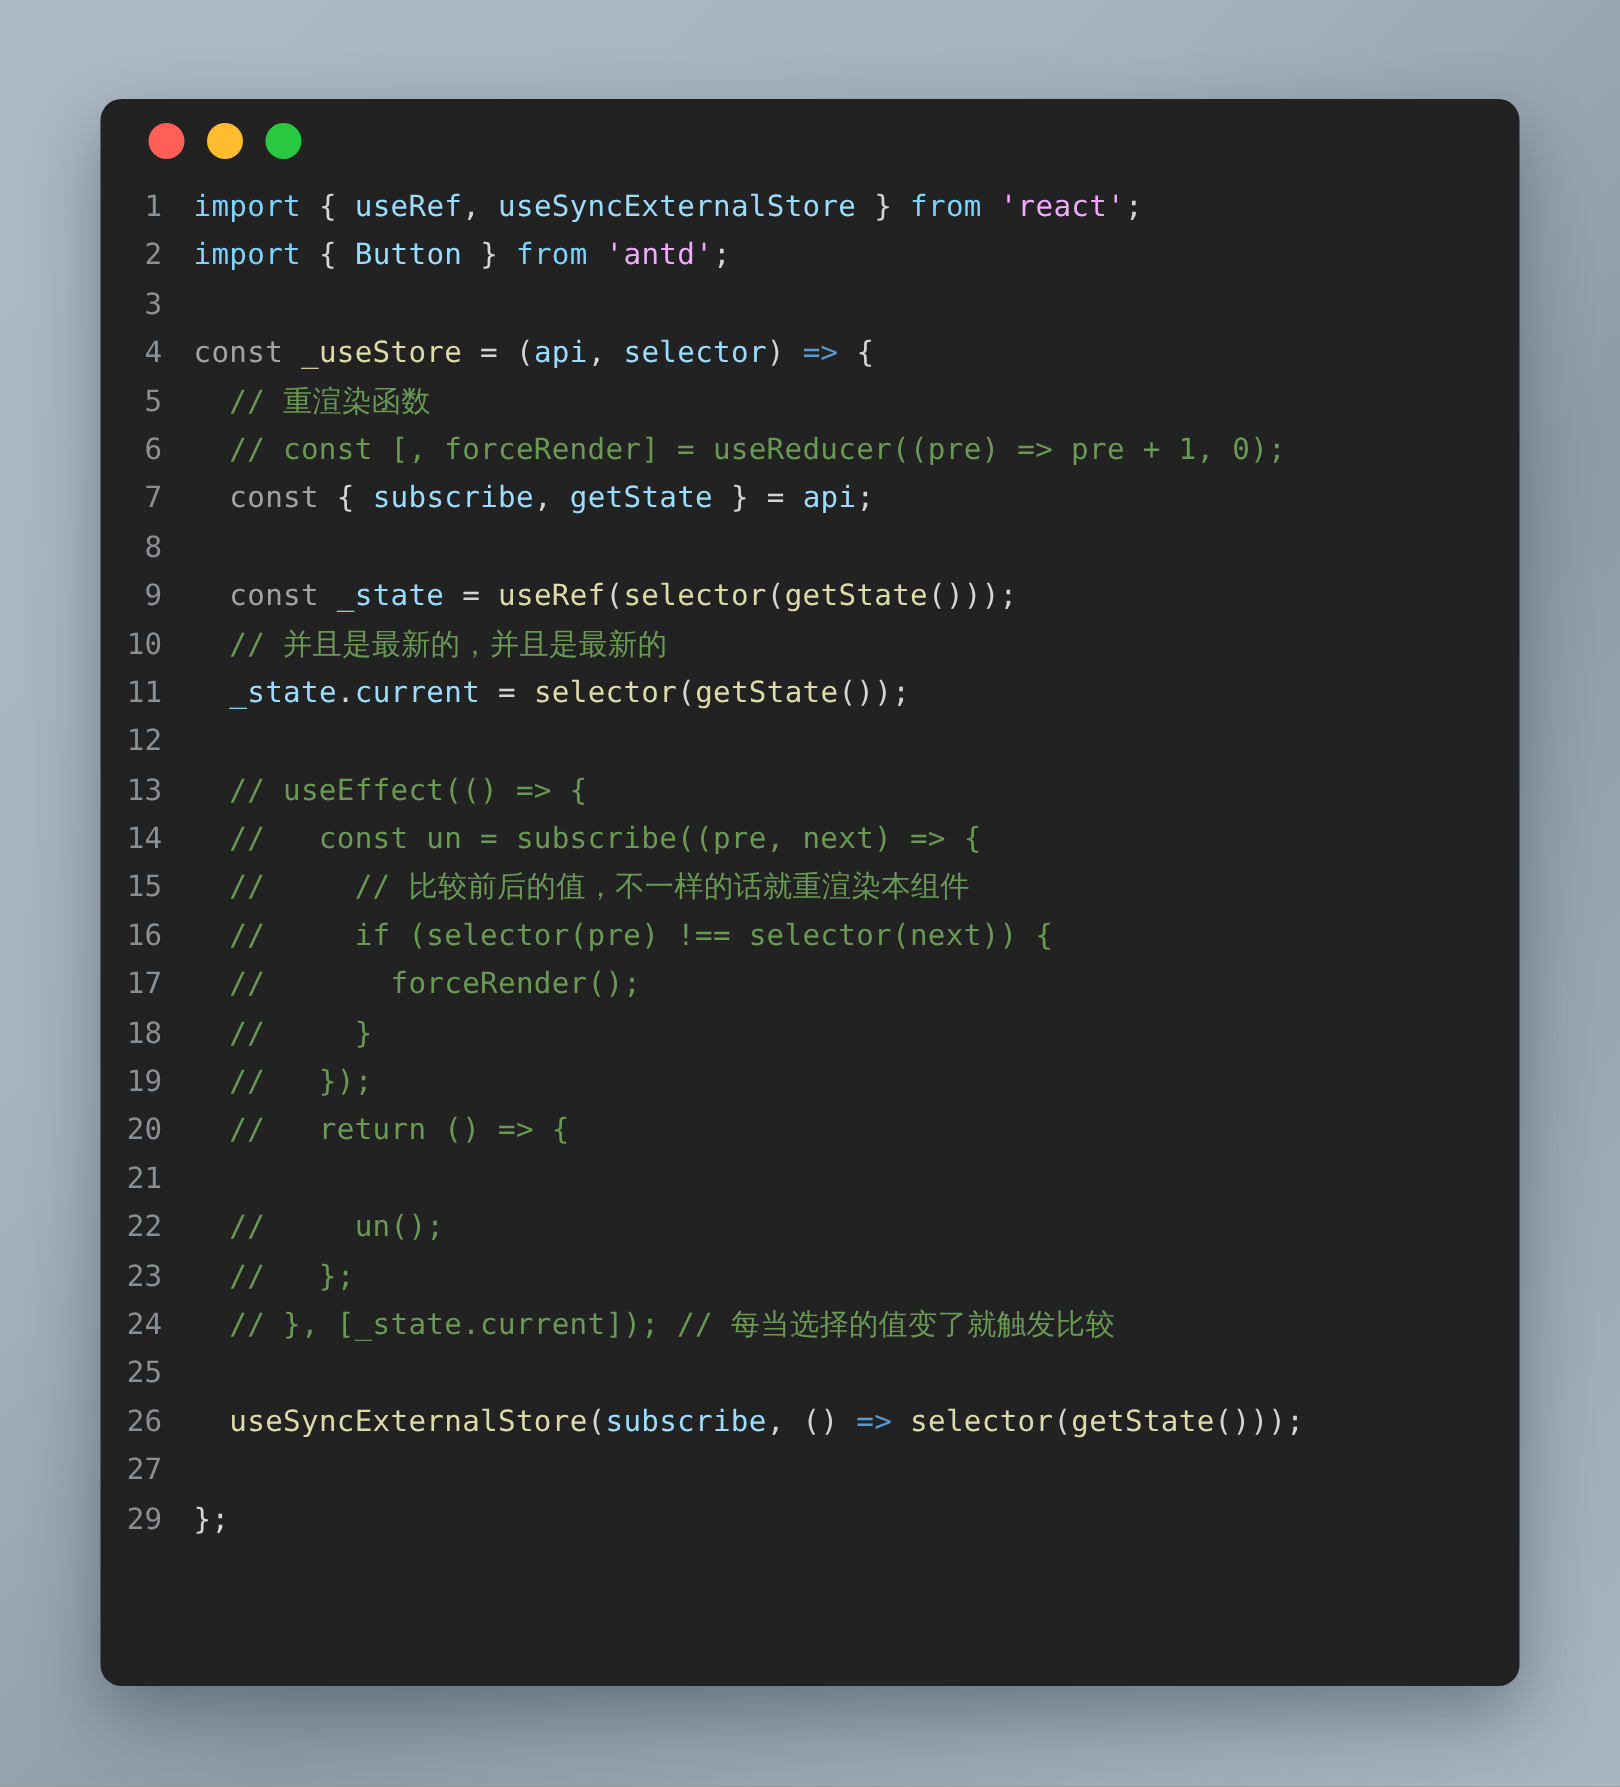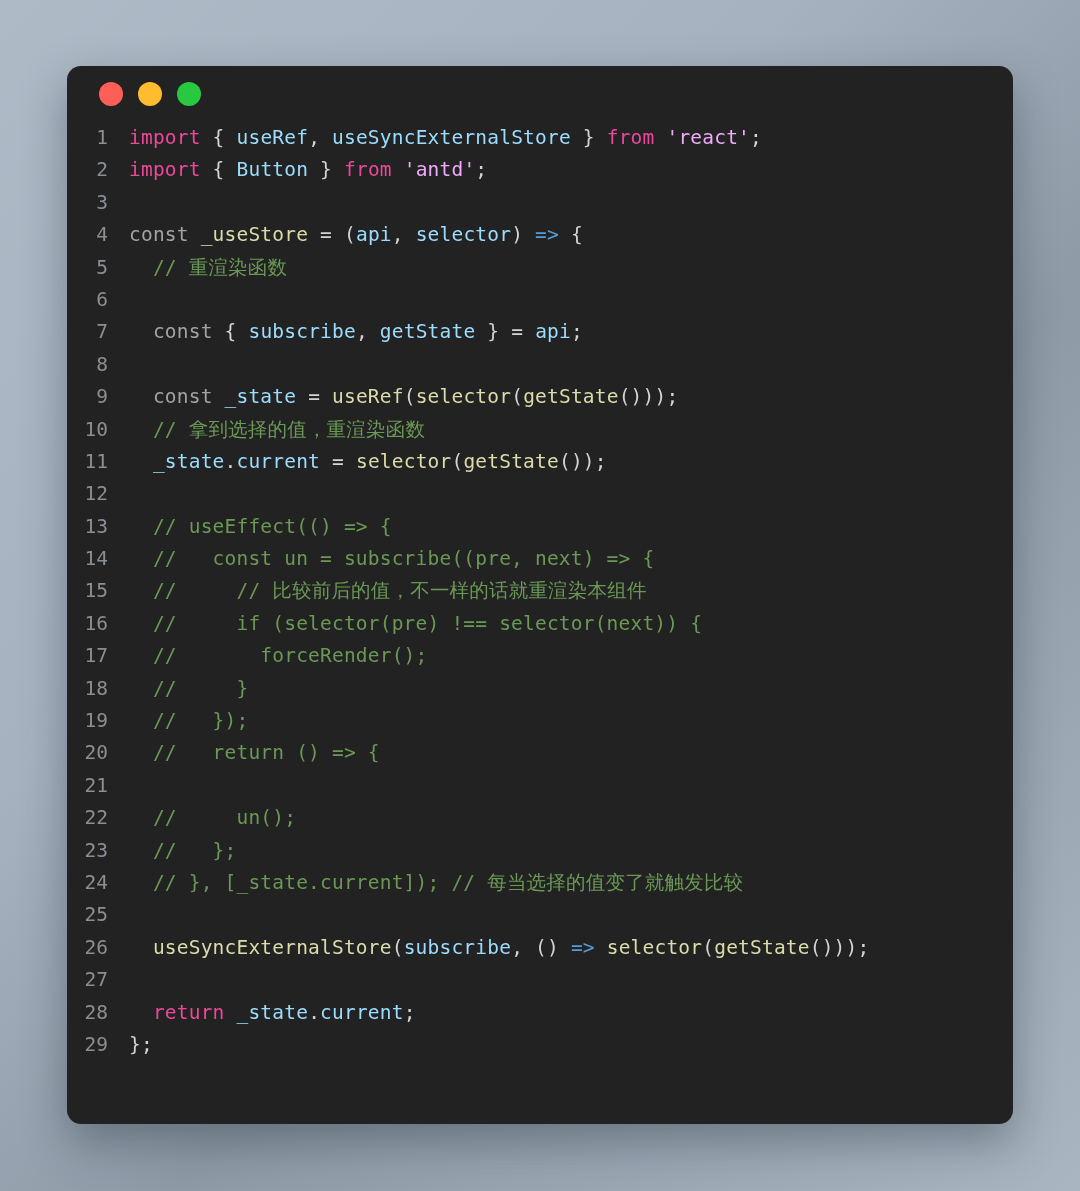--- a/index.html
+++ b/index.html
@@ -70,21 +70,21 @@
   }
   .code-content {
     font-size: 19.5px;
     font-family: "DejaVu Sans Mono", "Liberation Mono", monospace;
     color: #d4d4d4;
     white-space: pre;
     letter-spacing: 0.2px;
   }
 
   
-  .t-kw      { color: #ec4899; }
+  .t-kw      { color: #7dd3fc; }
   .t-ctrl    { color: #a3a3a3; }
   .t-fn      { color: #dcdcaa; }
   .t-var     { color: #9cdcfe; }
   .t-str     { color: #f0abfc; }
   .t-cmt     { color: #6a9955; }
   .t-arrow   { color: #569cd6; }
   .t-plain   { color: #d4d4d4; }
 </style>
 </head>
 <body>
@@ -96,39 +96,38 @@
     <span class="dot" style="background: rgb(254, 188, 46);"></span>
     <span class="dot" style="background: rgb(40, 200, 64);"></span>
   </div>
 
   <div id="code-area">
       <div class="code-line"><div class="gutter">1</div><div class="code-content"><span class="t-kw">import</span><span class="t-plain"> </span><span class="t-plain">{</span><span class="t-plain"> </span><span class="t-var">useRef</span><span class="t-plain">,</span><span class="t-plain"> </span><span class="t-var">useSyncExternalStore</span><span class="t-plain"> </span><span class="t-plain">}</span><span class="t-plain"> </span><span class="t-kw">from</span><span class="t-plain"> </span><span class="t-str">'react'</span><span class="t-plain">;</span></div></div>
       <div class="code-line"><div class="gutter">2</div><div class="code-content"><span class="t-kw">import</span><span class="t-plain"> </span><span class="t-plain">{</span><span class="t-plain"> </span><span class="t-var">Button</span><span class="t-plain"> </span><span class="t-plain">}</span><span class="t-plain"> </span><span class="t-kw">from</span><span class="t-plain"> </span><span class="t-str">'antd'</span><span class="t-plain">;</span></div></div>
       <div class="code-line"><div class="gutter">3</div><div class="code-content">&nbsp;</div></div>
       <div class="code-line"><div class="gutter">4</div><div class="code-content"><span class="t-ctrl">const</span><span class="t-plain"> </span><span class="t-fn">_useStore</span><span class="t-plain"> </span><span class="t-plain">=</span><span class="t-plain"> </span><span class="t-plain">(</span><span class="t-var">api</span><span class="t-plain">,</span><span class="t-plain"> </span><span class="t-var">selector</span><span class="t-plain">)</span><span class="t-plain"> </span><span class="t-arrow">=&gt;</span><span class="t-plain"> </span><span class="t-plain">{</span></div></div>
       <div class="code-line"><div class="gutter">5</div><div class="code-content"><span class="t-cmt">  // 重渲染函数</span></div></div>
-      <div class="code-line"><div class="gutter">6</div></div>
+      <div class="code-line"><div class="gutter">6</div><div class="code-content"><span class="t-cmt">  // const [, forceRender] = useReducer((pre) =&gt; pre + 1, 0);</span></div></div>
       <div class="code-line"><div class="gutter">7</div><div class="code-content"><span class="t-plain">  </span><span class="t-ctrl">const</span><span class="t-plain"> </span><span class="t-plain">{</span><span class="t-plain"> </span><span class="t-var">subscribe</span><span class="t-plain">,</span><span class="t-plain"> </span><span class="t-var">getState</span><span class="t-plain"> </span><span class="t-plain">}</span><span class="t-plain"> </span><span class="t-plain">=</span><span class="t-plain"> </span><span class="t-var">api</span><span class="t-plain">;</span></div></div>
       <div class="code-line"><div class="gutter">8</div><div class="code-content">&nbsp;</div></div>
       <div class="code-line"><div class="gutter">9</div><div class="code-content"><span class="t-plain">  </span><span class="t-ctrl">const</span><span class="t-plain"> </span><span class="t-var">_state</span><span class="t-plain"> </span><span class="t-plain">=</span><span class="t-plain"> </span><span class="t-fn">useRef</span><span class="t-plain">(</span><span class="t-fn">selector</span><span class="t-plain">(</span><span class="t-fn">getState</span><span class="t-plain">()));</span></div></div>
-      <div class="code-line"><div class="gutter">10</div><div class="code-content"><span class="t-cmt">  // 拿到选择的值，重渲染函数</span></div></div>
+      <div class="code-line"><div class="gutter">10</div><div class="code-content"><span class="t-cmt">  // 并且是最新的，并且是最新的</span></div></div>
       <div class="code-line"><div class="gutter">11</div><div class="code-content"><span class="t-plain">  </span><span class="t-var">_state</span><span class="t-plain">.</span><span class="t-var">current</span><span class="t-plain"> </span><span class="t-plain">=</span><span class="t-plain"> </span><span class="t-fn">selector</span><span class="t-plain">(</span><span class="t-fn">getState</span><span class="t-plain">());</span></div></div>
       <div class="code-line"><div class="gutter">12</div><div class="code-content">&nbsp;</div></div>
       <div class="code-line"><div class="gutter">13</div><div class="code-content"><span class="t-cmt">  // useEffect(() =&gt; {</span></div></div>
       <div class="code-line"><div class="gutter">14</div><div class="code-content"><span class="t-cmt">  //   const un = subscribe((pre, next) =&gt; {</span></div></div>
       <div class="code-line"><div class="gutter">15</div><div class="code-content"><span class="t-cmt">  //     // 比较前后的值，不一样的话就重渲染本组件</span></div></div>
       <div class="code-line"><div class="gutter">16</div><div class="code-content"><span class="t-cmt">  //     if (selector(pre) !== selector(next)) {</span></div></div>
       <div class="code-line"><div class="gutter">17</div><div class="code-content"><span class="t-cmt">  //       forceRender();</span></div></div>
       <div class="code-line"><div class="gutter">18</div><div class="code-content"><span class="t-cmt">  //     }</span></div></div>
       <div class="code-line"><div class="gutter">19</div><div class="code-content"><span class="t-cmt">  //   });</span></div></div>
       <div class="code-line"><div class="gutter">20</div><div class="code-content"><span class="t-cmt">  //   return () =&gt; {</span></div></div>
       <div class="code-line"><div class="gutter">21</div></div>
       <div class="code-line"><div class="gutter">22</div><div class="code-content"><span class="t-cmt">  //     un();</span></div></div>
       <div class="code-line"><div class="gutter">23</div><div class="code-content"><span class="t-cmt">  //   };</span></div></div>
       <div class="code-line"><div class="gutter">24</div><div class="code-content"><span class="t-cmt">  // }, [_state.current]); // 每当选择的值变了就触发比较</span></div></div>
       <div class="code-line"><div class="gutter">25</div><div class="code-content">&nbsp;</div></div>
       <div class="code-line"><div class="gutter">26</div><div class="code-content"><span class="t-plain">  </span><span class="t-fn">useSyncExternalStore</span><span class="t-plain">(</span><span class="t-var">subscribe</span><span class="t-plain">,</span><span class="t-plain"> </span><span class="t-plain">()</span><span class="t-plain"> </span><span class="t-arrow">=&gt;</span><span class="t-plain"> </span><span class="t-fn">selector</span><span class="t-plain">(</span><span class="t-fn">getState</span><span class="t-plain">()));</span></div></div>
       <div class="code-line"><div class="gutter">27</div><div class="code-content">&nbsp;</div></div>
-      <div class="code-line"><div class="gutter">28</div><div class="code-content"><span class="t-plain">  </span><span class="t-kw">return</span><span class="t-plain"> </span><span class="t-var">_state</span><span class="t-plain">.</span><span class="t-var">current</span><span class="t-plain">;</span></div></div>
       <div class="code-line"><div class="gutter">29</div><div class="code-content"><span class="t-plain">};</span></div></div>
     </div>
 
 </div>
 
 </body></html>

